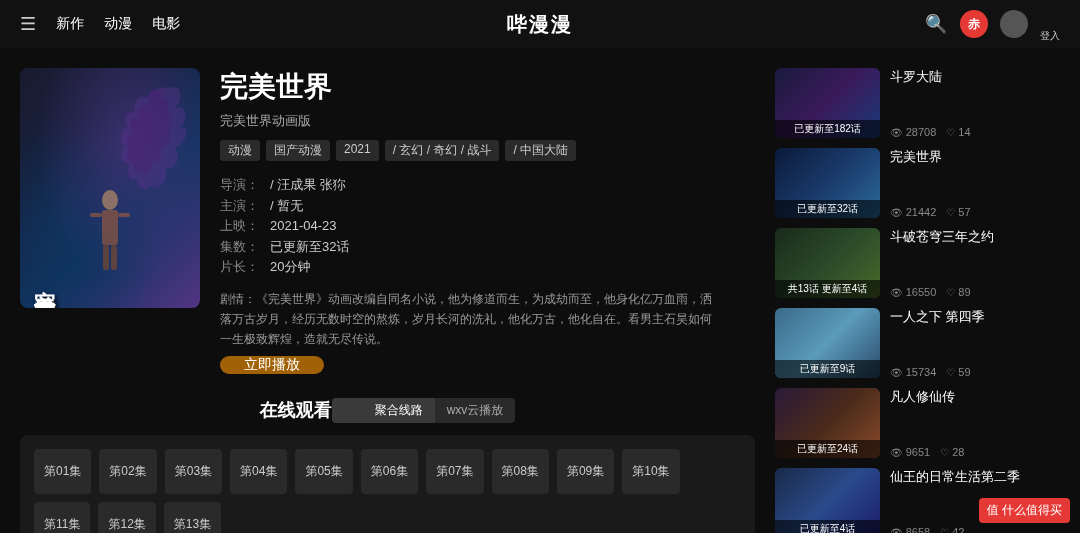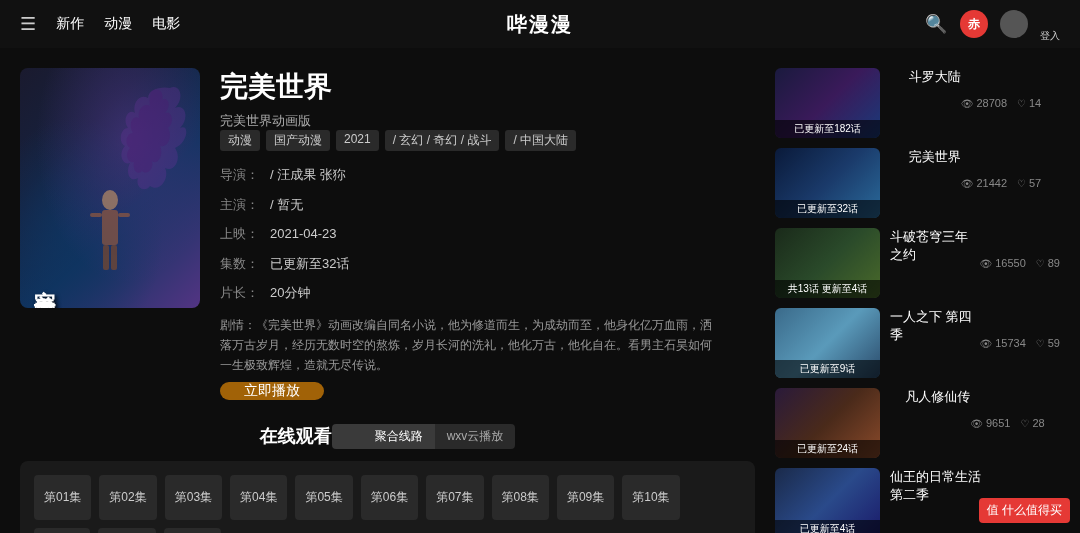--- a/index.html
+++ b/index.html
@@ -153,38 +153,39 @@
     }
     .anime-title {
       font-size: 28px;
       font-weight: bold;
       color: #fff;
       margin-bottom: 6px;
     }
     .anime-subtitle {
       color: #aaa;
       font-size: 13px;
+      margin-bottom: 10px;
     }
     .anime-tags {
       display: flex;
       gap: 6px;
       flex-wrap: wrap;
       margin-bottom: 14px;
     }
     .anime-tag {
       background: #2a2a2a;
       color: #ccc;
       padding: 2px 8px;
       border-radius: 3px;
       font-size: 12px;
     }
     .anime-meta {
       display: flex;
       flex-direction: column;
-      gap: 10px;
+      gap: 1px;
       margin-bottom: 12px;
     }
     .anime-meta-row {
       display: flex;
       font-size: 13px;
       color: #ccc;
       line-height: 1.5;
     }
     .meta-label {
       color: #888;
@@ -299,21 +300,22 @@
       right: 0;
       background: rgba(0,0,0,0.6);
       color: #fff;
       font-size: 10px;
       padding: 2px 6px;
       text-align: center;
     }
     .sidebar-card-info {
       flex: 1;
       display: flex;
-      justify-content: center;
+      flex-direction: column;
+      justify-content: space-between;
     }
     .sidebar-card-title {
       font-size: 13px;
       color: #fff;
       margin-bottom: 4px;
       line-height: 1.4;
     }
     .sidebar-card-stats {
       display: flex;
       gap: 10px;

